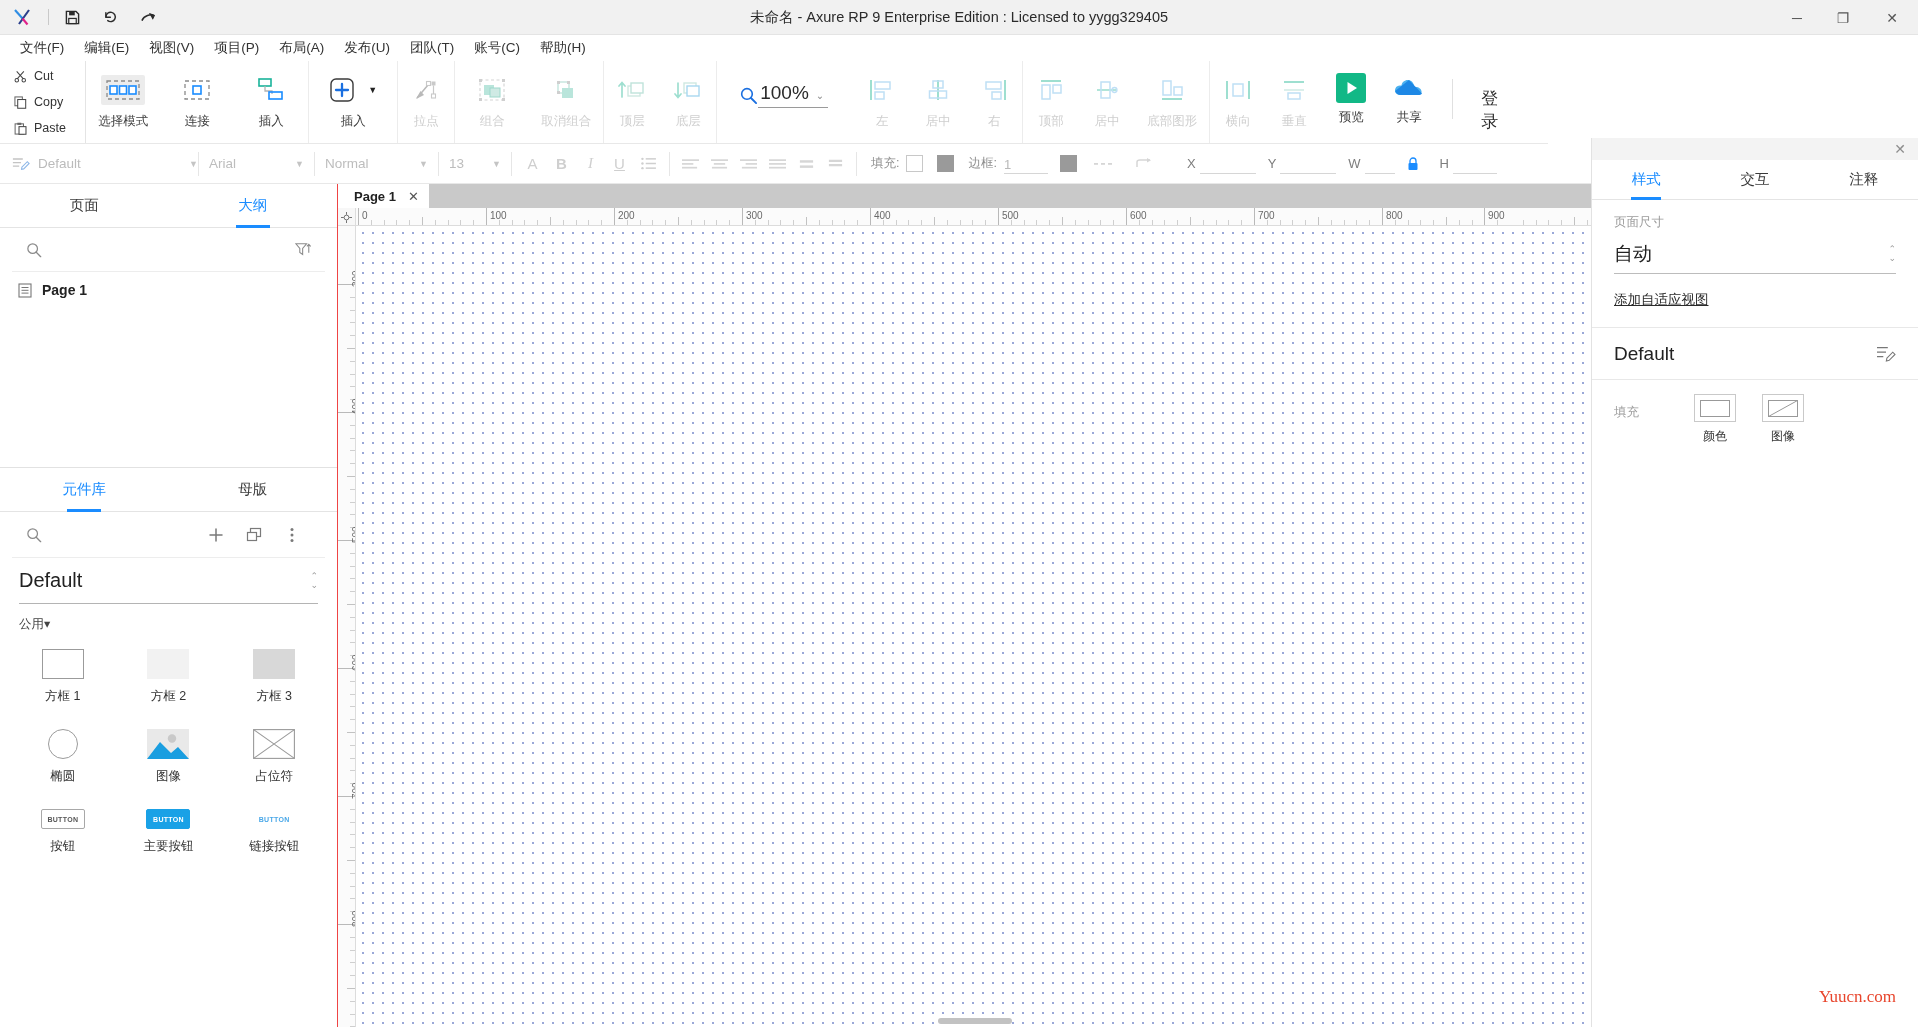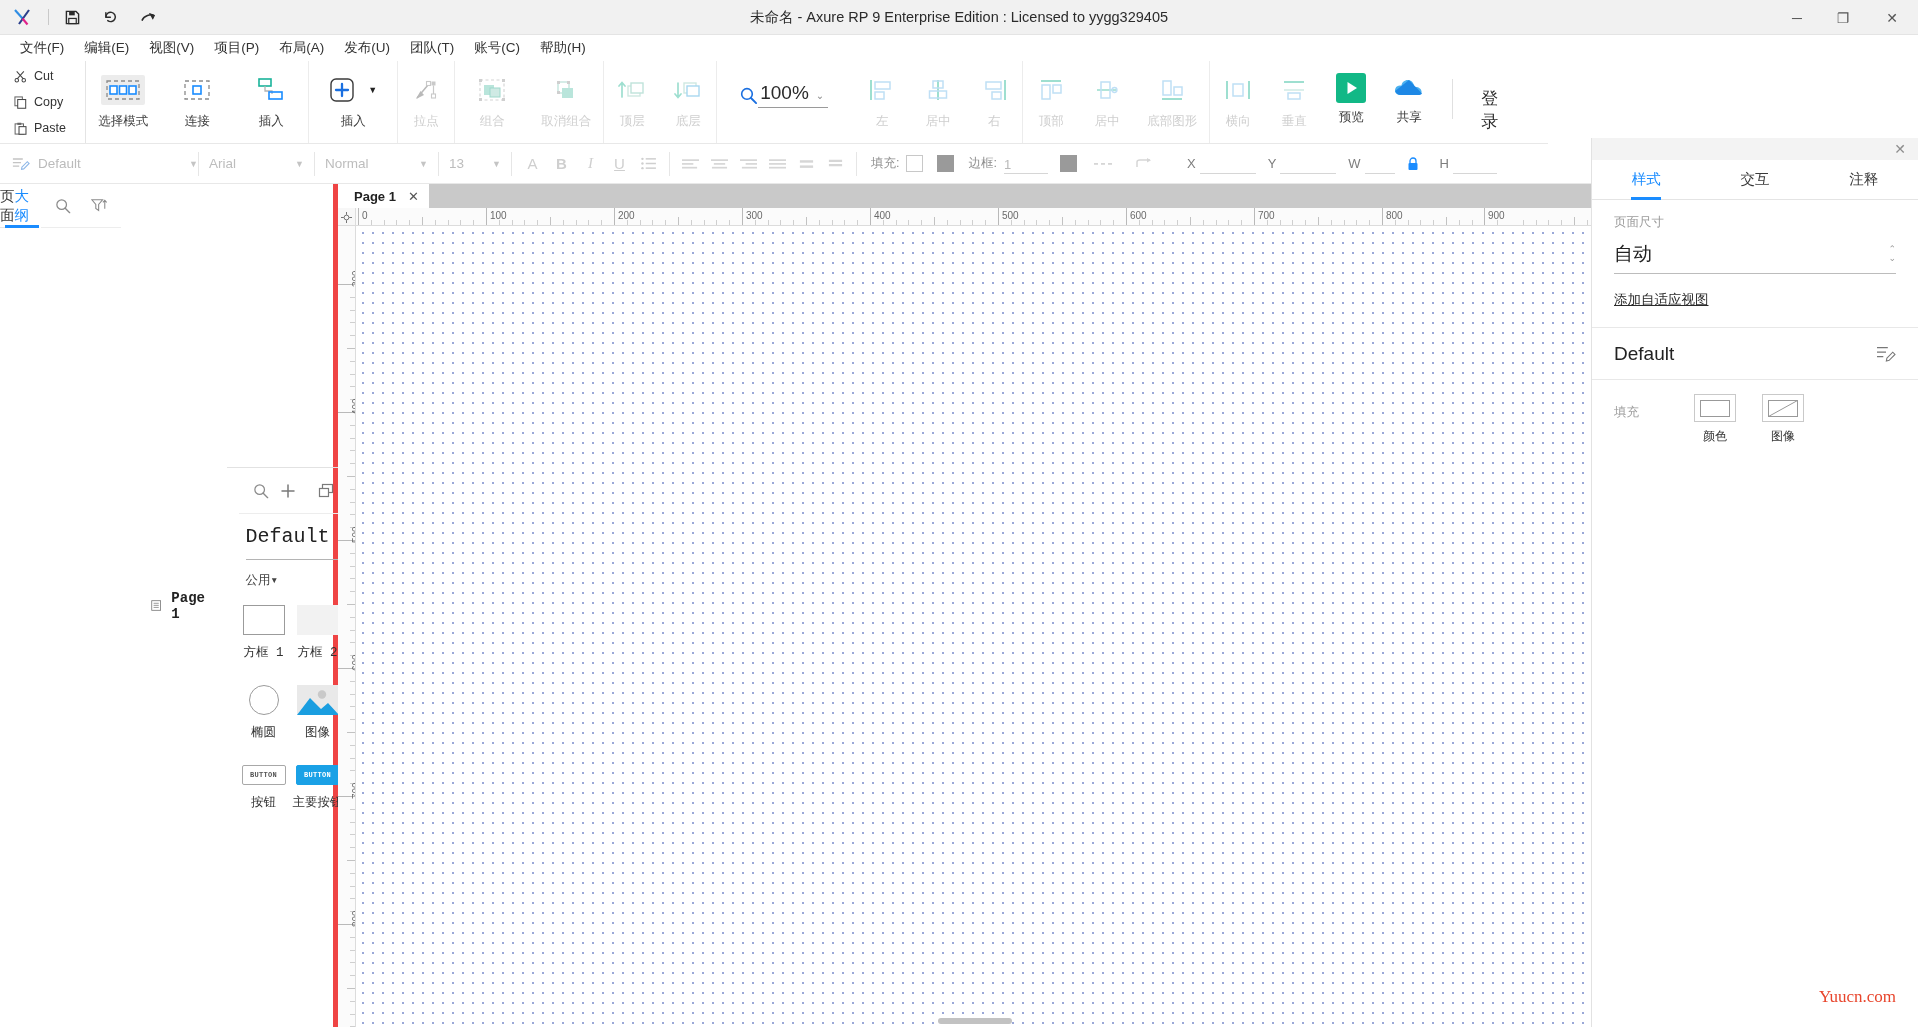--- a/index.html
+++ b/index.html
@@ -108,22 +108,22 @@
   .fb-swatch { width: 17px; height: 17px; border: 1px solid #c8c8c8; background: #fff; }
   .fb-swatch.grey { background: #9a9a9a; border-color: #9a9a9a; }
   .fb-underline { border-bottom: 1px solid #d6d6d6; width: 44px; height: 20px;
                   font-size: 13px; color: #b9b9b9; display: flex; align-items: flex-end; padding-bottom: 1px; }
   .fb-xy { display: flex; align-items: center; gap: 4px; padding: 0 6px; }
   .fb-xy .k { font-size: 13px; color: #7d7d7d; }
 
   
   .leftpanel {
     position: absolute; top: 184px; left: 0; width: 338px; height: 843px;
-    background: #ffffff; border-right: 5px solid #ef4444;
-    display: flex;  font-family: Liberation Mono, monospace;
+    background: #ffffff; border-right: 1px solid #ef4444;
+    display: flex; flex-direction: column;
   }
   .tabs { display: flex; height: 44px; border-bottom: 1px solid #e4e4e4; }
   .tab {
     flex: 1; display: flex; align-items: center; justify-content: center;
     font-size: 14.5px; color: #3a3a3a; position: relative;
   }
   .tab.active { color: #1a8cff; }
   .tab.active::after {
     content: ""; position: absolute; bottom: -1px; left: 50%; transform: translateX(-50%);
     width: 34px; height: 3px; background: #1a8cff;
@@ -719,20 +719,24 @@
     </div>
     <div class="treeitem">
       <svg width="14" height="15" viewBox="0 0 14 15">
         <rect x="1" y="1" width="12" height="13" fill="none" stroke="#777" stroke-width="1.1"></rect>
         <path d="M3.5 4.5 H10.5 M3.5 7.3 H10.5 M3.5 10.1 H10.5" stroke="#777" stroke-width="1"></path>
       </svg>
       <span style="font-weight:bold">Page 1</span>
     </div>
 
     <div class="libsection">
+      <div class="tabs">
+        <div class="tab active">元件库</div>
+        <div class="tab">母版</div>
+      </div>
       <div class="lib-toolrow">
         <svg width="16" height="16" viewBox="0 0 18 18">
           <circle cx="7.5" cy="7.5" r="5.4" fill="none" stroke="#8a8a8a" stroke-width="1.4"></circle>
           <path d="M11.5 11.5 L16.5 16.5" stroke="#8a8a8a" stroke-width="1.5" stroke-linecap="round"></path>
         </svg>
         <div class="sp"></div>
         <div class="lib-ic">
           <svg width="16" height="16" viewBox="0 0 16 16">
               <path d="M8 2 V14 M2 8 H14" stroke="#7a7a7a" stroke-width="1.5" stroke-linecap="round"></path>
             </svg>

